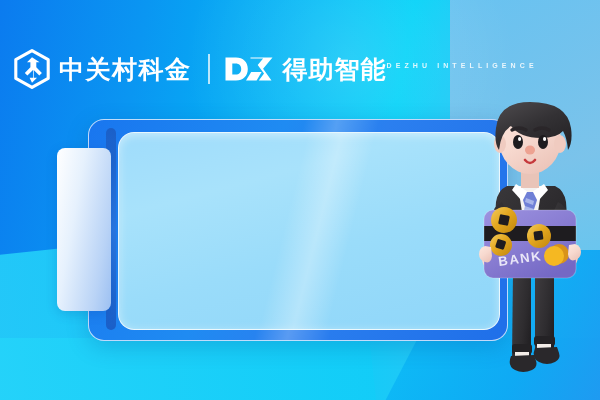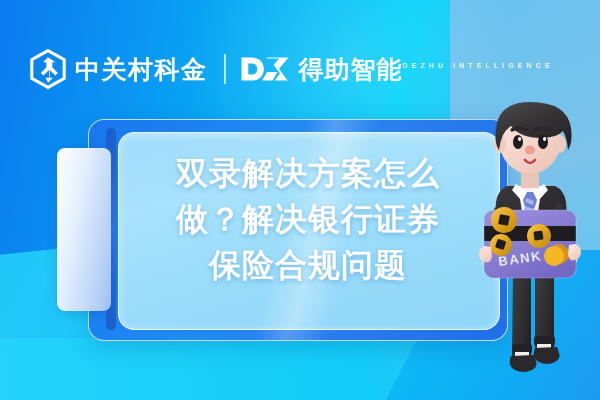--- a/index.html
+++ b/index.html
@@ -33,21 +33,21 @@
     position:absolute;left:0;bottom:0;width:600px;height:62px;
     background:linear-gradient(90deg,#13cdf8 0%,#0ecdf8 55%,#27c6f6 75%,#5bc0ef 100%);
   }
   .bg-soft-glow{
     position:absolute;left:170px;top:-90px;width:360px;height:300px;border-radius:50%;
     background:radial-gradient(circle,rgba(255,255,255,.16) 0%,rgba(255,255,255,0) 70%);
   }
 
   
   .brand{
-    position:absolute;left:30px;top:47px;display:flex;align-items:center;height:44px;z-index:40;
+    position:absolute;left:14px;top:47px;display:flex;align-items:center;height:44px;z-index:40;
   }
   .brand-mark{width:36px;height:40px;flex:0 0 auto;margin-right:9px;}
   .brand-cn{
     color:#ffffff;font-size:25px;font-weight:700;letter-spacing:1.5px;line-height:1;
     white-space:nowrap;
   }
   .brand-div{
     width:2px;height:30px;background:rgba(255,255,255,.72);margin:0 14px 0 16px;flex:0 0 auto;
   }
   .brand-right{display:flex;align-items:center;}
@@ -158,25 +158,20 @@
     <div class="card-back-sheen"></div>
   </div>
 
   <div class="card-front">
     <div class="card-front-sheen"></div>
   </div>
 
   <div class="spine-dark"></div>
   <div class="spine-tab"></div>
 
-  <div class="title-wrap">
-    <div class="title-line">双录解决方案怎么</div>
-    <div class="title-line">做？解决银行证券</div>
-    <div class="title-line">保险合规问题</div>
-  </div>
 
   <div class="character">
     <svg viewBox="0 0 150 300" width="150" height="300" aria-hidden="true">
       <defs>
         <linearGradient id="gSuit" x1="0" y1="0" x2="1" y2="1">
           <stop offset="0%" stop-color="#3a383b"></stop>
           <stop offset="60%" stop-color="#2b292c"></stop>
           <stop offset="100%" stop-color="#201f22"></stop>
         </linearGradient>
         <linearGradient id="gHair" x1="0.2" y1="0" x2="0.9" y2="1">

